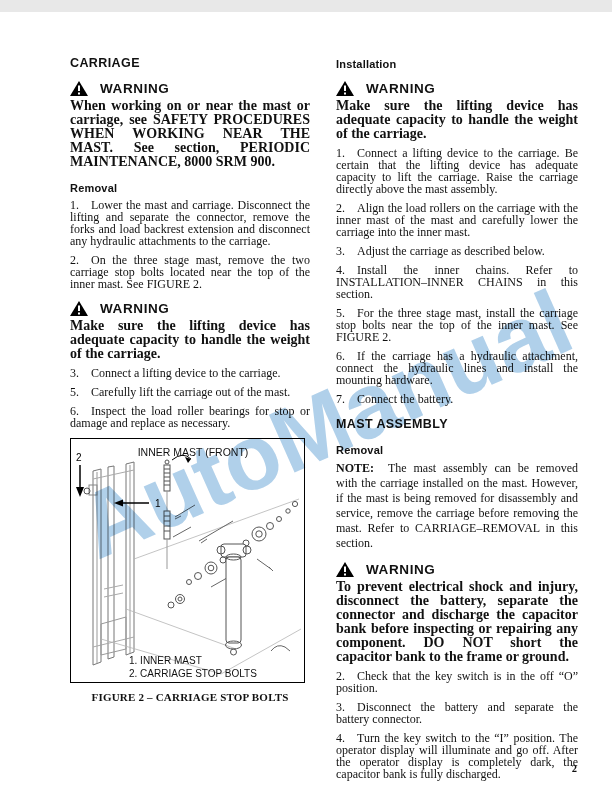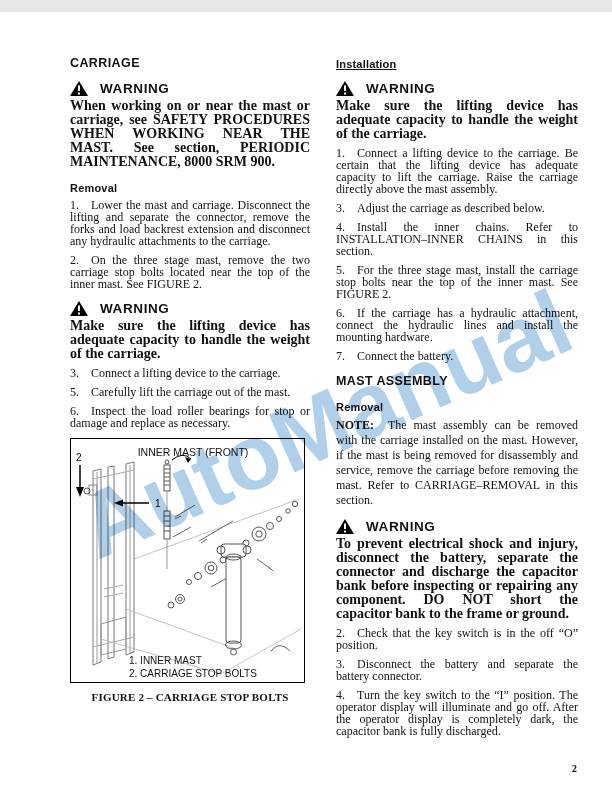--- a/index.html
+++ b/index.html
@@ -201,33 +201,34 @@
 
         <text x="58" y="225" font-size="10" fill="#111">1.  INNER MAST</text>
         <text x="58" y="238" font-size="10" fill="#111">2.  CARRIAGE STOP BOLTS</text>
       </svg>
     </div>
     <div class="fig-caption">FIGURE 2 – CARRIAGE STOP BOLTS</div>
   </div>
 
   <div class="col col-right">
 
-    <div class="h-sub" style="margin-top:2px;text-decoration:underline;">Installation</div>
+    <div class="h-sub" style="margin-top:2px;">Installation</div>
 
     <div class="warn-head">
       <svg width="18" height="15" viewBox="0 0 18 15">
         <polygon points="9,0 18,15 0,15" fill="#000"></polygon>
         <rect x="8" y="4.5" width="2" height="5.5" fill="#fff"></rect>
         <rect x="8" y="11.5" width="2" height="2" fill="#fff"></rect>
       </svg>
       <span class="wlabel">WARNING</span>
     </div>
     <p class="warn-text">Make sure the lifting device has adequate capacity to handle the weight of the carriage.</p>
 
     <p class="step"><span class="num">1.</span><span>Connect a lifting device to the carriage. Be certain that the lifting device has adequate capacity to lift the carriage. Raise the carriage directly above the mast assembly.</span></p>
+    <p class="step"><span class="num">2.</span><span>Align the load rollers on the carriage with the inner mast of the mast and carefully lower the carriage into the inner mast.</span></p>
     <p class="step"><span class="num">3.</span><span>Adjust the carriage as described below.</span></p>
     <p class="step"><span class="num">4.</span><span>Install the inner chains. Refer to INSTALLATION–INNER CHAINS in this section.</span></p>
     <p class="step"><span class="num">5.</span><span>For the three stage mast, install the carriage stop bolts near the top of the inner mast. See FIGURE 2.</span></p>
     <p class="step"><span class="num">6.</span><span>If the carriage has a hydraulic attachment, connect the hydraulic lines and install the mounting hardware.</span></p>
     <p class="step"><span class="num">7.</span><span>Connect the battery.</span></p>
 
     <div class="h-section" style="margin-top:12px;">MAST ASSEMBLY</div>
 
     <div class="h-sub">Removal</div>
 

